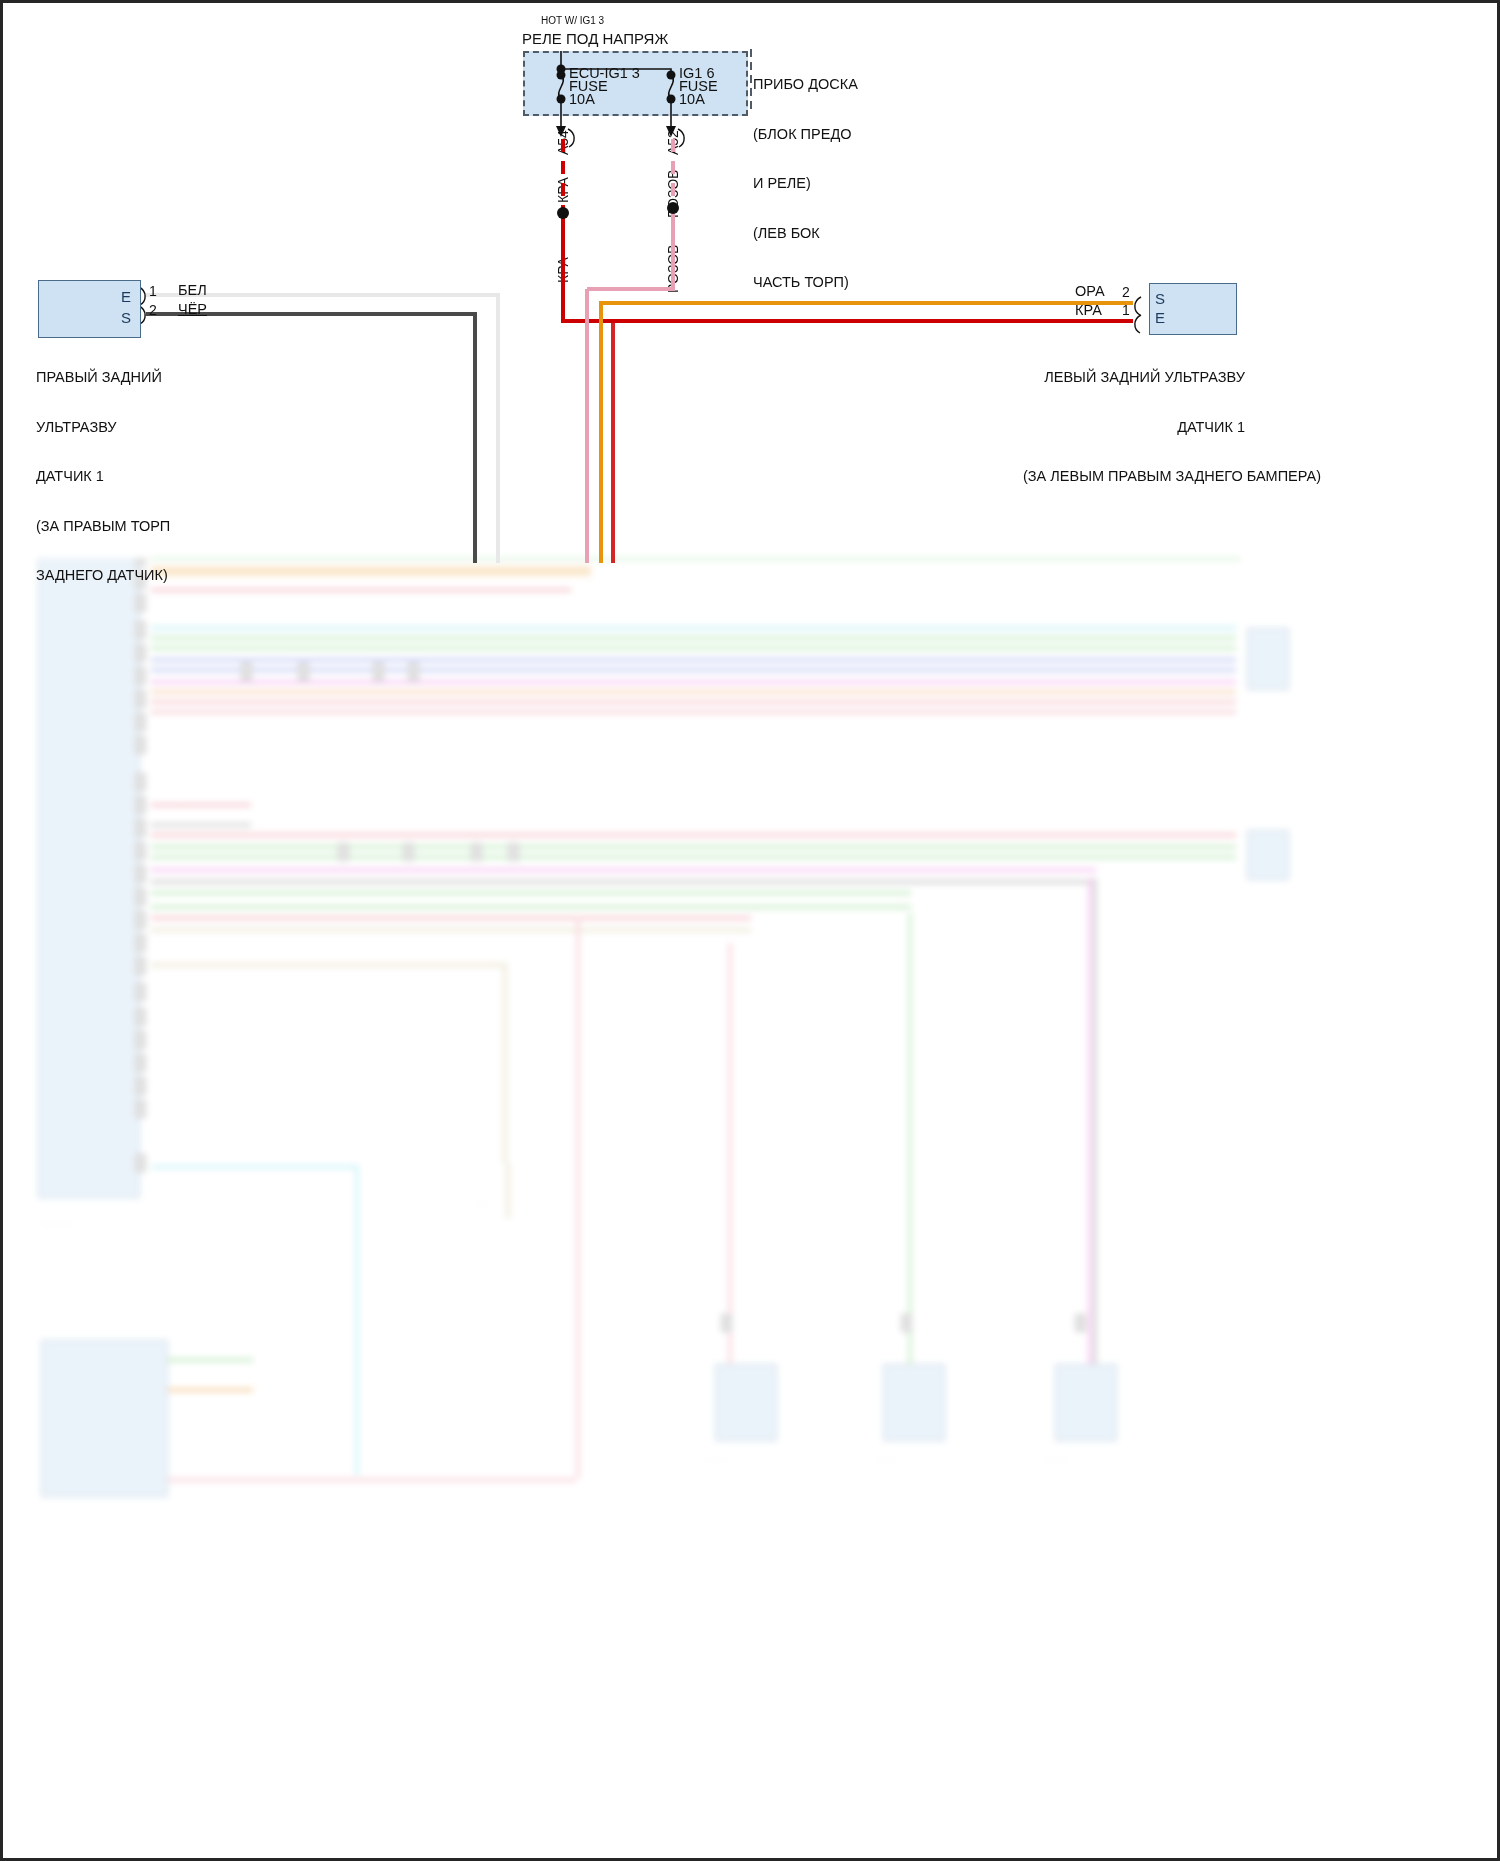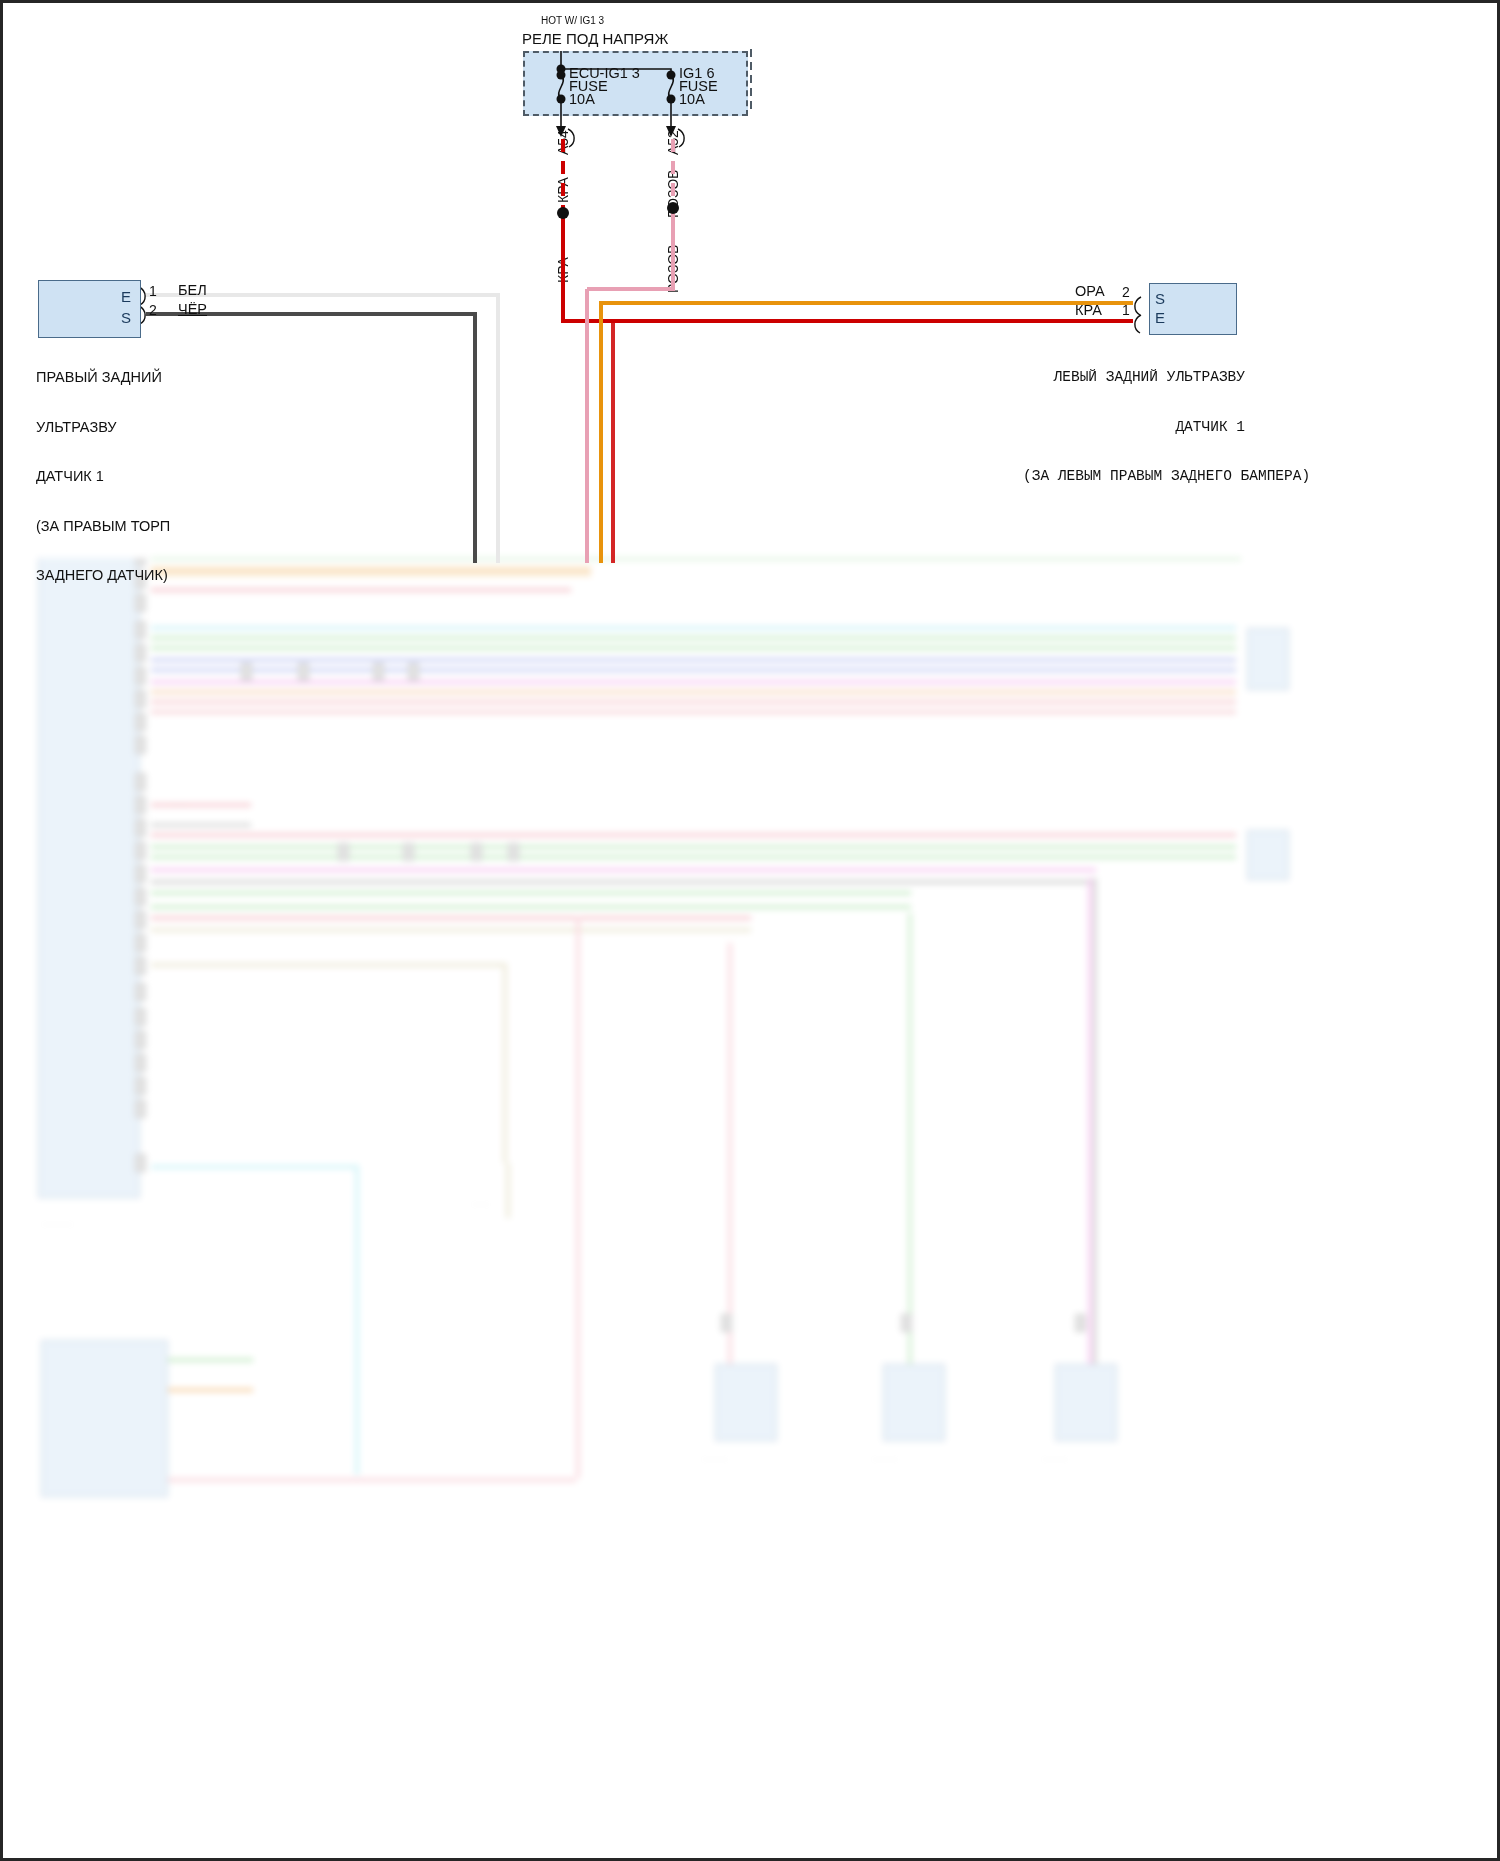--- a/index.html
+++ b/index.html
@@ -241,20 +241,27 @@
   <div class="lbl" style="left:566px; top:75px;">FUSE</div>
   <div class="lbl" style="left:566px; top:88px;">10A</div>
 
   <div class="lbl" style="left:676px; top:62px;">IG1 6</div>
   <div class="lbl" style="left:676px; top:75px;">FUSE</div>
   <div class="lbl" style="left:676px; top:88px;">10A</div>
 
   <svg class="fg" style="left:742px; top:44px;" width="12" height="70">
     <path d="M6,2 L6,66" stroke="#4f5b66" stroke-width="2" stroke-dasharray="8,5" fill="none"></path>
   </svg>
+  <div class="lbl" style="left:750px; top:40px;">
+    <div>ПРИБО ДОСКА</div>
+    <div>(БЛОК ПРЕДО</div>
+    <div>И РЕЛЕ)</div>
+    <div>(ЛЕВ БОК</div>
+    <div>ЧАСТЬ ТОРП)</div>
+  </div>
 
   <div class="vlabel" style="left:552px; top:152px;">A54</div>
   <div class="vlabel" style="left:662px; top:152px;">A52</div>
 
   <div class="vlabel" style="left:552px; top:200px;">КРА</div>
   <div class="vlabel" style="left:662px; top:215px;">РОЗОВ</div>
 
   <div class="vlabel" style="left:552px; top:280px;">КРА</div>
   <div class="vlabel" style="left:662px; top:290px;">РОЗОВ</div>
 
@@ -302,19 +309,19 @@
   </div>
 
   <div class="box" style="left:1146px; top:280px; width:88px; height:52px;"></div>
   <div class="term" style="left:1152px; top:287px;">S</div>
   <div class="term" style="left:1152px; top:306px;">E</div>
   <div class="pin" style="left:1119px; top:281px;">2</div>
   <div class="pin" style="left:1119px; top:299px;">1</div>
   <div class="lbl" style="left:1072px; top:280px;">ОРА</div>
   <div class="lbl" style="left:1072px; top:299px;">КРА</div>
 
-  <div class="lbl" style="left:1020px; top:333px; text-align:right; width:222px;font-family:Liberation Mono, monospace;">
+  <div class="lbl" style="left:1020px; top:333px; text-align:right; width:222px;">
     <div>ЛЕВЫЙ ЗАДНИЙ УЛЬТРАЗВУ</div>
     <div>ДАТЧИК 1</div>
     <div>(ЗА ЛЕВЫМ ПРАВЫМ ЗАДНЕГО БАМПЕРА)</div>
   </div>
 
 </div>
 
 </body></html>

